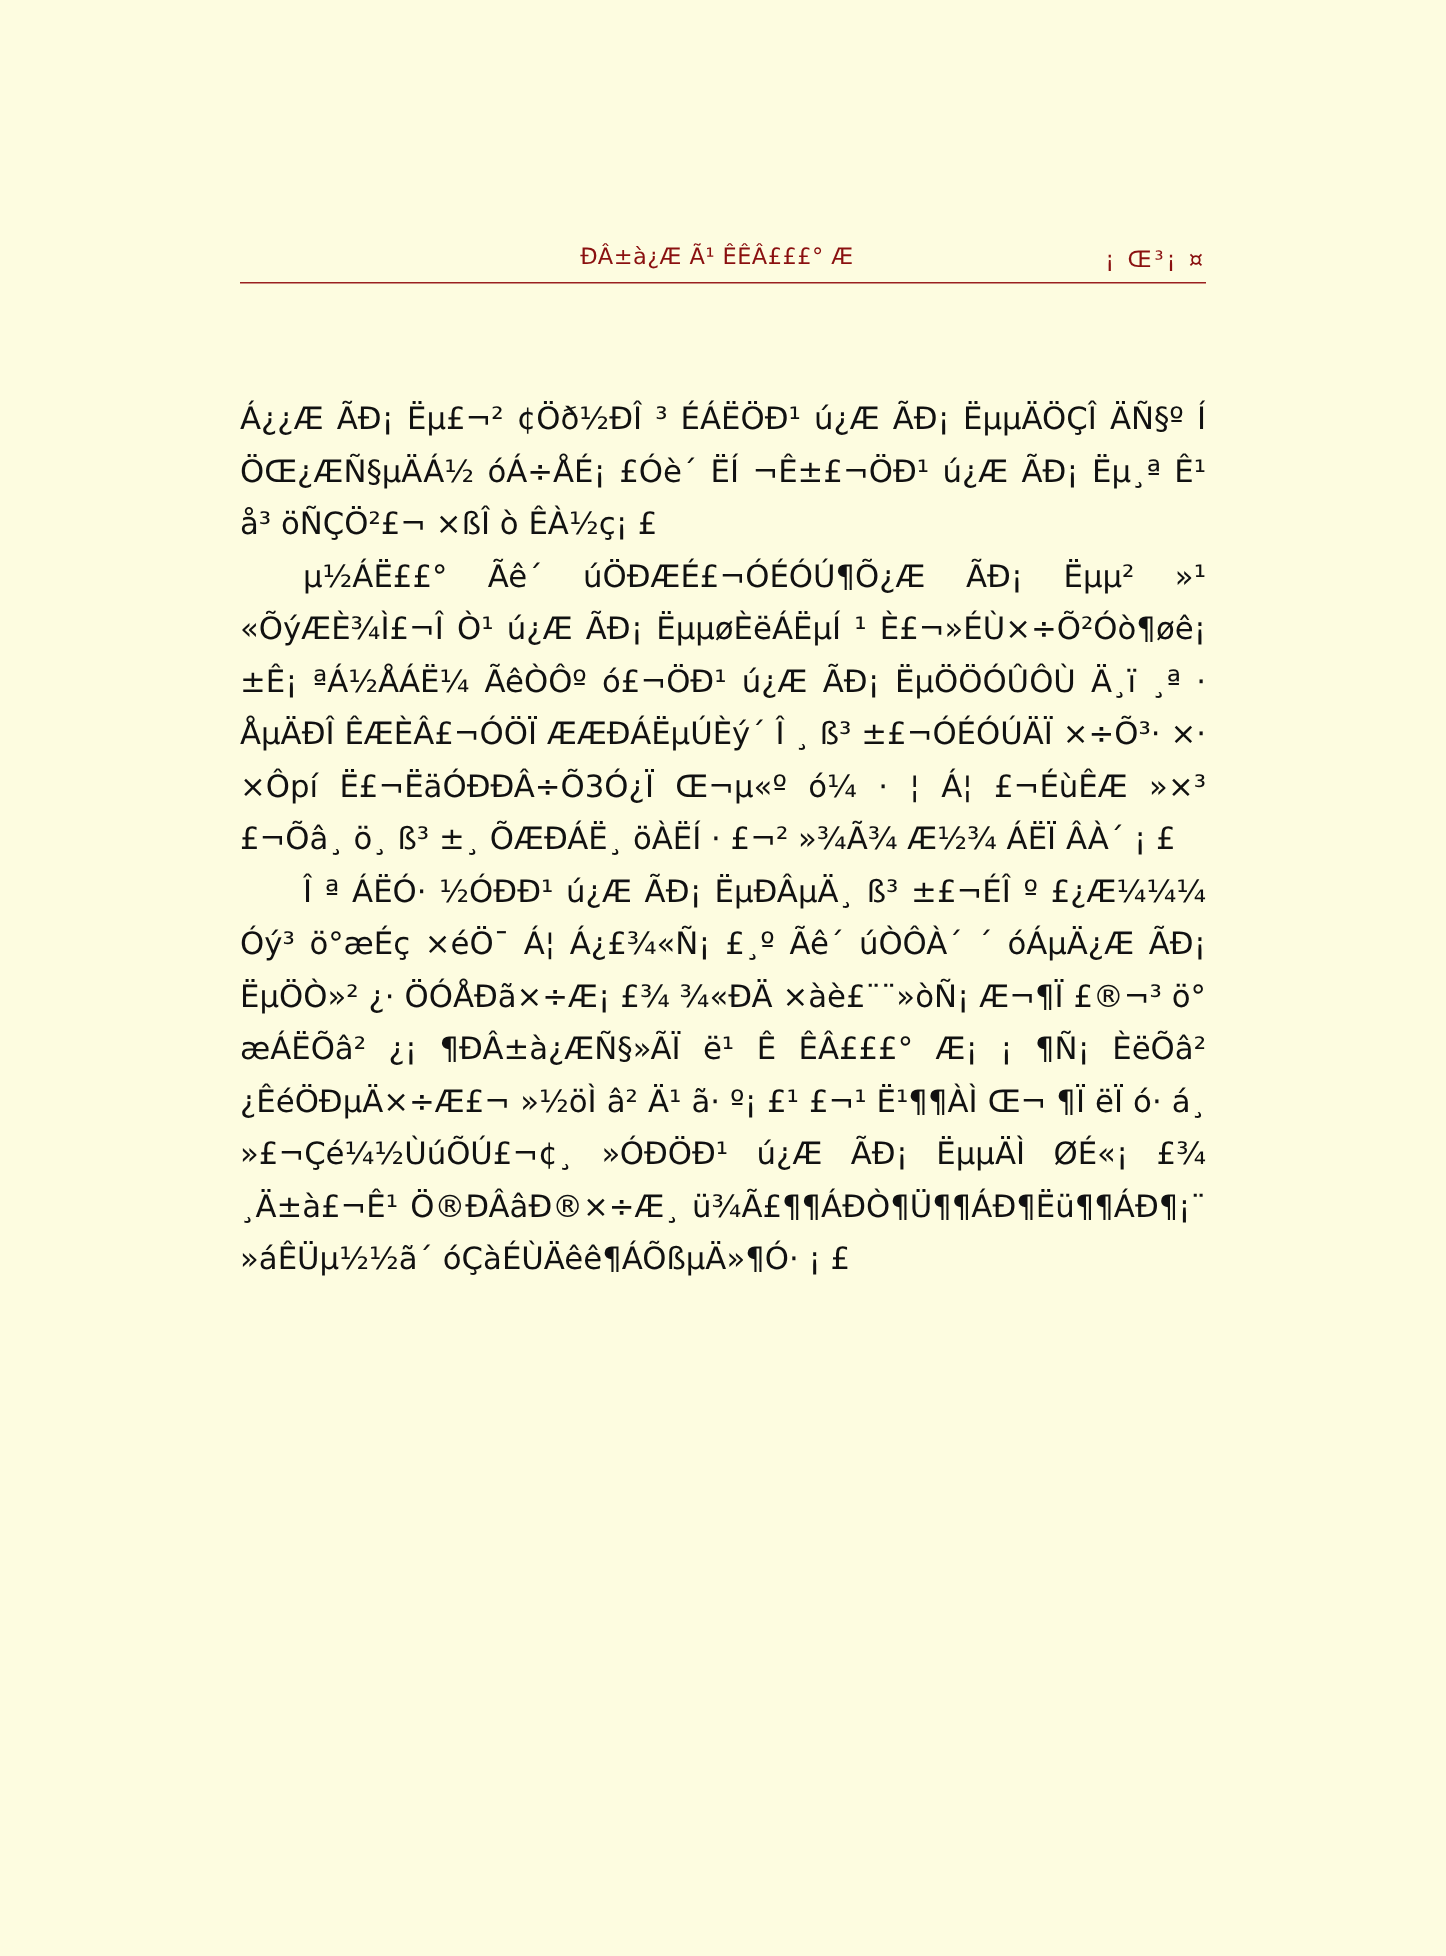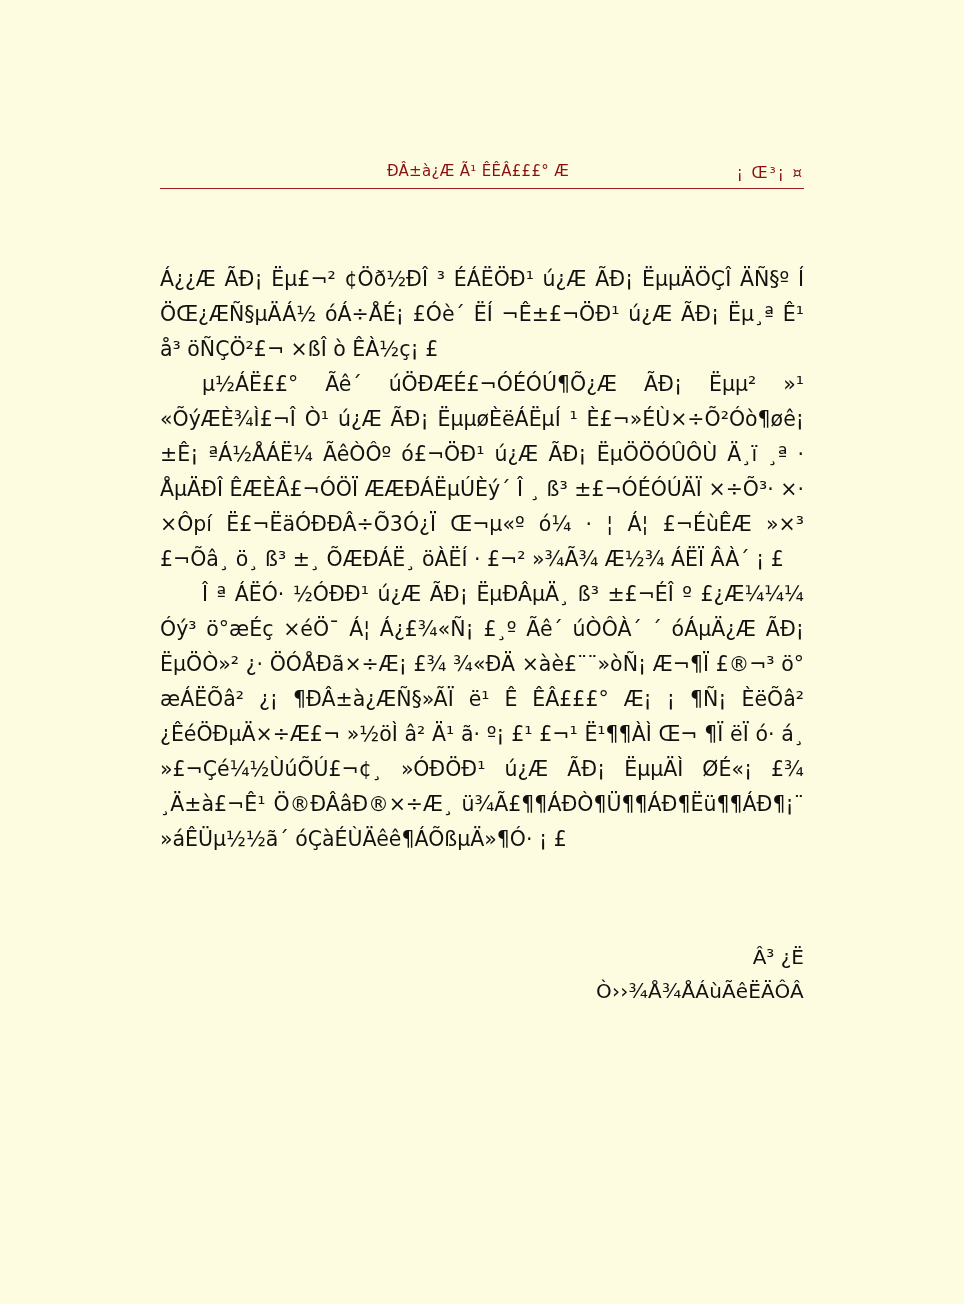--- a/index.html
+++ b/index.html
@@ -105,18 +105,14 @@
   </div>
 
   <div class="header-rule"></div>
 
   <div class="body-text">
     <p>Á¿¿Æ ÃÐ¡ Ëµ£¬² ¢Öð½ÐÎ ³ ÉÁËÖÐ¹ ú¿Æ ÃÐ¡ ËµµÄÖÇÎ ÄÑ§º Í ÖŒ¿ÆÑ§µÄÁ½ óÁ÷ÅÉ¡ £Óè´ ËÍ ¬Ê±£¬ÖÐ¹ ú¿Æ ÃÐ¡ Ëµ¸ª Ê¹ å³ öÑÇÖ²£¬ ×ßÎ ò ÊÀ½ç¡ £</p>
     <p class="indent">µ½ÁË££° Ãê´ úÖÐÆÉ£¬ÓÉÓÚ¶Õ¿Æ ÃÐ¡ Ëµµ² »¹ «ÕýÆÈ¾Ì£¬Î Ò¹ ú¿Æ ÃÐ¡ ËµµøÈëÁËµÍ ¹ È£¬»ÉÙ×÷Õ²Óò¶øê¡ ±Ê¡ ªÁ½ÅÁË¼ ÃêÒÔº ó£¬ÖÐ¹ ú¿Æ ÃÐ¡ ËµÖÖÓÛÔÙ Ä¸ï ¸ª · ÅµÄÐÎ ÊÆÈÂ£¬ÓÖÏ ÆÆÐÁËµÚÈý´ Î ¸ ß³ ±£¬ÓÉÓÚÄÏ ×÷Õ³· ×· ×Ôpí Ë£¬ËäÓÐÐÂ÷Õ3Ó¿Ï Œ¬µ«º ó¼ · ¦ Á¦ £¬ÉùÊÆ »×³ £¬Õâ¸ ö¸ ß³ ±¸ ÕÆÐÁË¸ öÀËÍ · £¬² »¾Ã¾ Æ½¾ ÁËÏ ÂÀ´ ¡ £</p>
     <p class="indent">Î ª ÁËÓ· ½ÓÐÐ¹ ú¿Æ ÃÐ¡ ËµÐÂµÄ¸ ß³ ±£¬ÉÎ º £¿Æ¼¼¼ Óý³ ö°æÉç ×éÖ¯ Á¦ Á¿£¾«Ñ¡ £¸º Ãê´ úÒÔÀ´ ´ óÁµÄ¿Æ ÃÐ¡ ËµÖÒ»² ¿· ÖÓÅÐã×÷Æ¡ £¾ ¾«ÐÄ ×àè£¨¨»òÑ¡ Æ¬¶Ï £®¬³ ö° æÁËÕâ² ¿¡ ¶ÐÂ±à¿ÆÑ§»ÃÏ ë¹ Ê ÊÂ£££° Æ¡ ¡ ¶Ñ¡ ÈëÕâ² ¿ÊéÖÐµÄ×÷Æ£¬ »½öÌ â² Ä¹ ã· º¡ £¹ £¬¹ Ë¹¶¶ÀÌ Œ¬ ¶Ï ëÏ ó· á¸ »£¬Çé¼½ÙúÕÚ£¬¢¸ »ÓÐÖÐ¹ ú¿Æ ÃÐ¡ ËµµÄÌ ØÉ«¡ £¾ ¸Ä±à£¬Ê¹ Ö®ÐÂâÐ®×÷Æ¸ ü¾Ã£¶¶ÁÐÒ¶Ü¶¶ÁÐ¶Ëü¶¶ÁÐ¶¡¨ »áÊÜµ½½ã´ óÇàÉÙÄêê¶ÁÕßµÄ»¶Ó· ¡ £</p>
   </div>
 
-  <div class="signature">
-    <div class="line1">Â³ ¿Ë</div>
-    <div class="line2">Ò››¾Å¾ÅÁùÃêËÄÔÂ</div>
-  </div>
 
 </div>
 
 </body></html>

